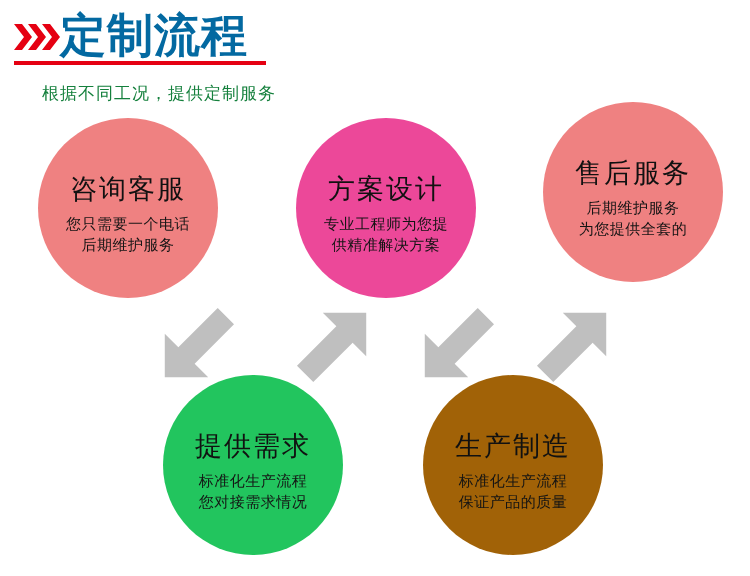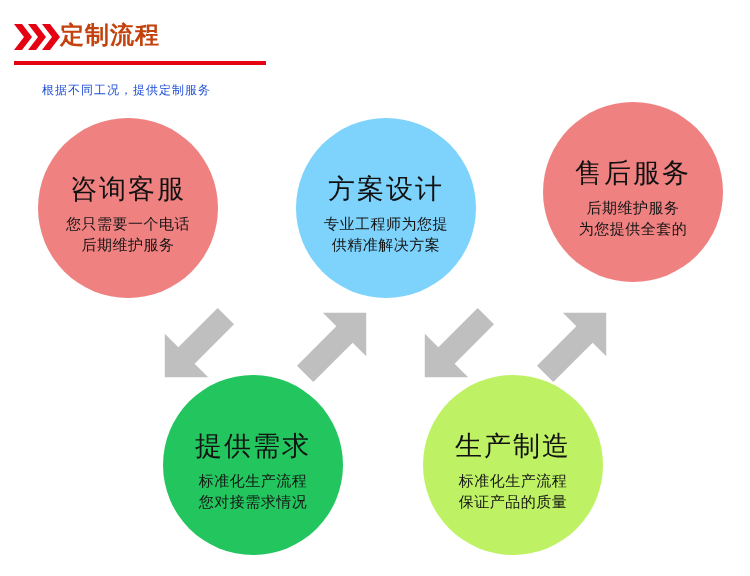--- a/index.html
+++ b/index.html
@@ -39,45 +39,45 @@
     width: 46px;
     height: 30px;
     display: block;
   }
 
   .page-title {
     position: absolute;
     left: 60px;
     top: 12px;
     font-family: "DejaVu Sans", "Liberation Sans", sans-serif;
-    font-size: 24px;
+    font-size: 46px;
     font-weight: bold;
-    color: #c2410c;
+    color: #0369a1;
     letter-spacing: 1px;
     line-height: 46px;
     white-space: nowrap;
   }
 
   .title-rule {
     position: absolute;
     left: 14px;
     top: 61px;
     width: 252px;
     height: 4px;
     background: #E50012;
   }
 
   .page-subtitle {
     position: absolute;
     left: 42px;
     top: 82px;
     font-family: "DejaVu Sans", "Liberation Sans", sans-serif;
-    font-size: 12px;
+    font-size: 17px;
     font-weight: normal;
-    color: #1d4ed8;
+    color: #15803d;
     letter-spacing: 1px;
     white-space: nowrap;
   }
 
   
   .flow {
     position: absolute;
     left: 0;
     top: 0;
     width: 750px;
@@ -165,21 +165,21 @@
   <div class="flow">
 
     <div class="node" id="node-1" style="background: rgb(239, 129, 129);">
       <div class="node-title">咨询客服</div>
       <div class="node-desc">
         <span class="line">您只需要一个电话</span>
         <span class="line">后期维护服务</span>
       </div>
     </div>
 
-    <div class="node" id="node-2" style="background: #7dd3fc;">
+    <div class="node" id="node-2" style="background: #ec4899;">
       <div class="node-title">方案设计</div>
       <div class="node-desc">
         <span class="line">专业工程师为您提</span>
         <span class="line">供精准解决方案</span>
       </div>
     </div>
 
     <div class="node" id="node-3" style="background: rgb(239, 129, 129);">
       <div class="node-title">售后服务</div>
       <div class="node-desc">
@@ -189,21 +189,21 @@
     </div>
 
     <div class="node" id="node-4" style="background: #22c55e;">
       <div class="node-title">提供需求</div>
       <div class="node-desc">
         <span class="line">标准化生产流程</span>
         <span class="line">您对接需求情况</span>
       </div>
     </div>
 
-    <div class="node" id="node-5" style="background: #bef264;">
+    <div class="node" id="node-5" style="background: #a16207;">
       <div class="node-title">生产制造</div>
       <div class="node-desc">
         <span class="line">标准化生产流程</span>
         <span class="line">保证产品的质量</span>
       </div>
     </div>
 
     <div class="arrow" id="arrow-1">
       <svg viewBox="0 0 100 100" xmlns="http://www.w3.org/2000/svg" aria-hidden="true">
         <g transform="rotate(45 50 50)">

